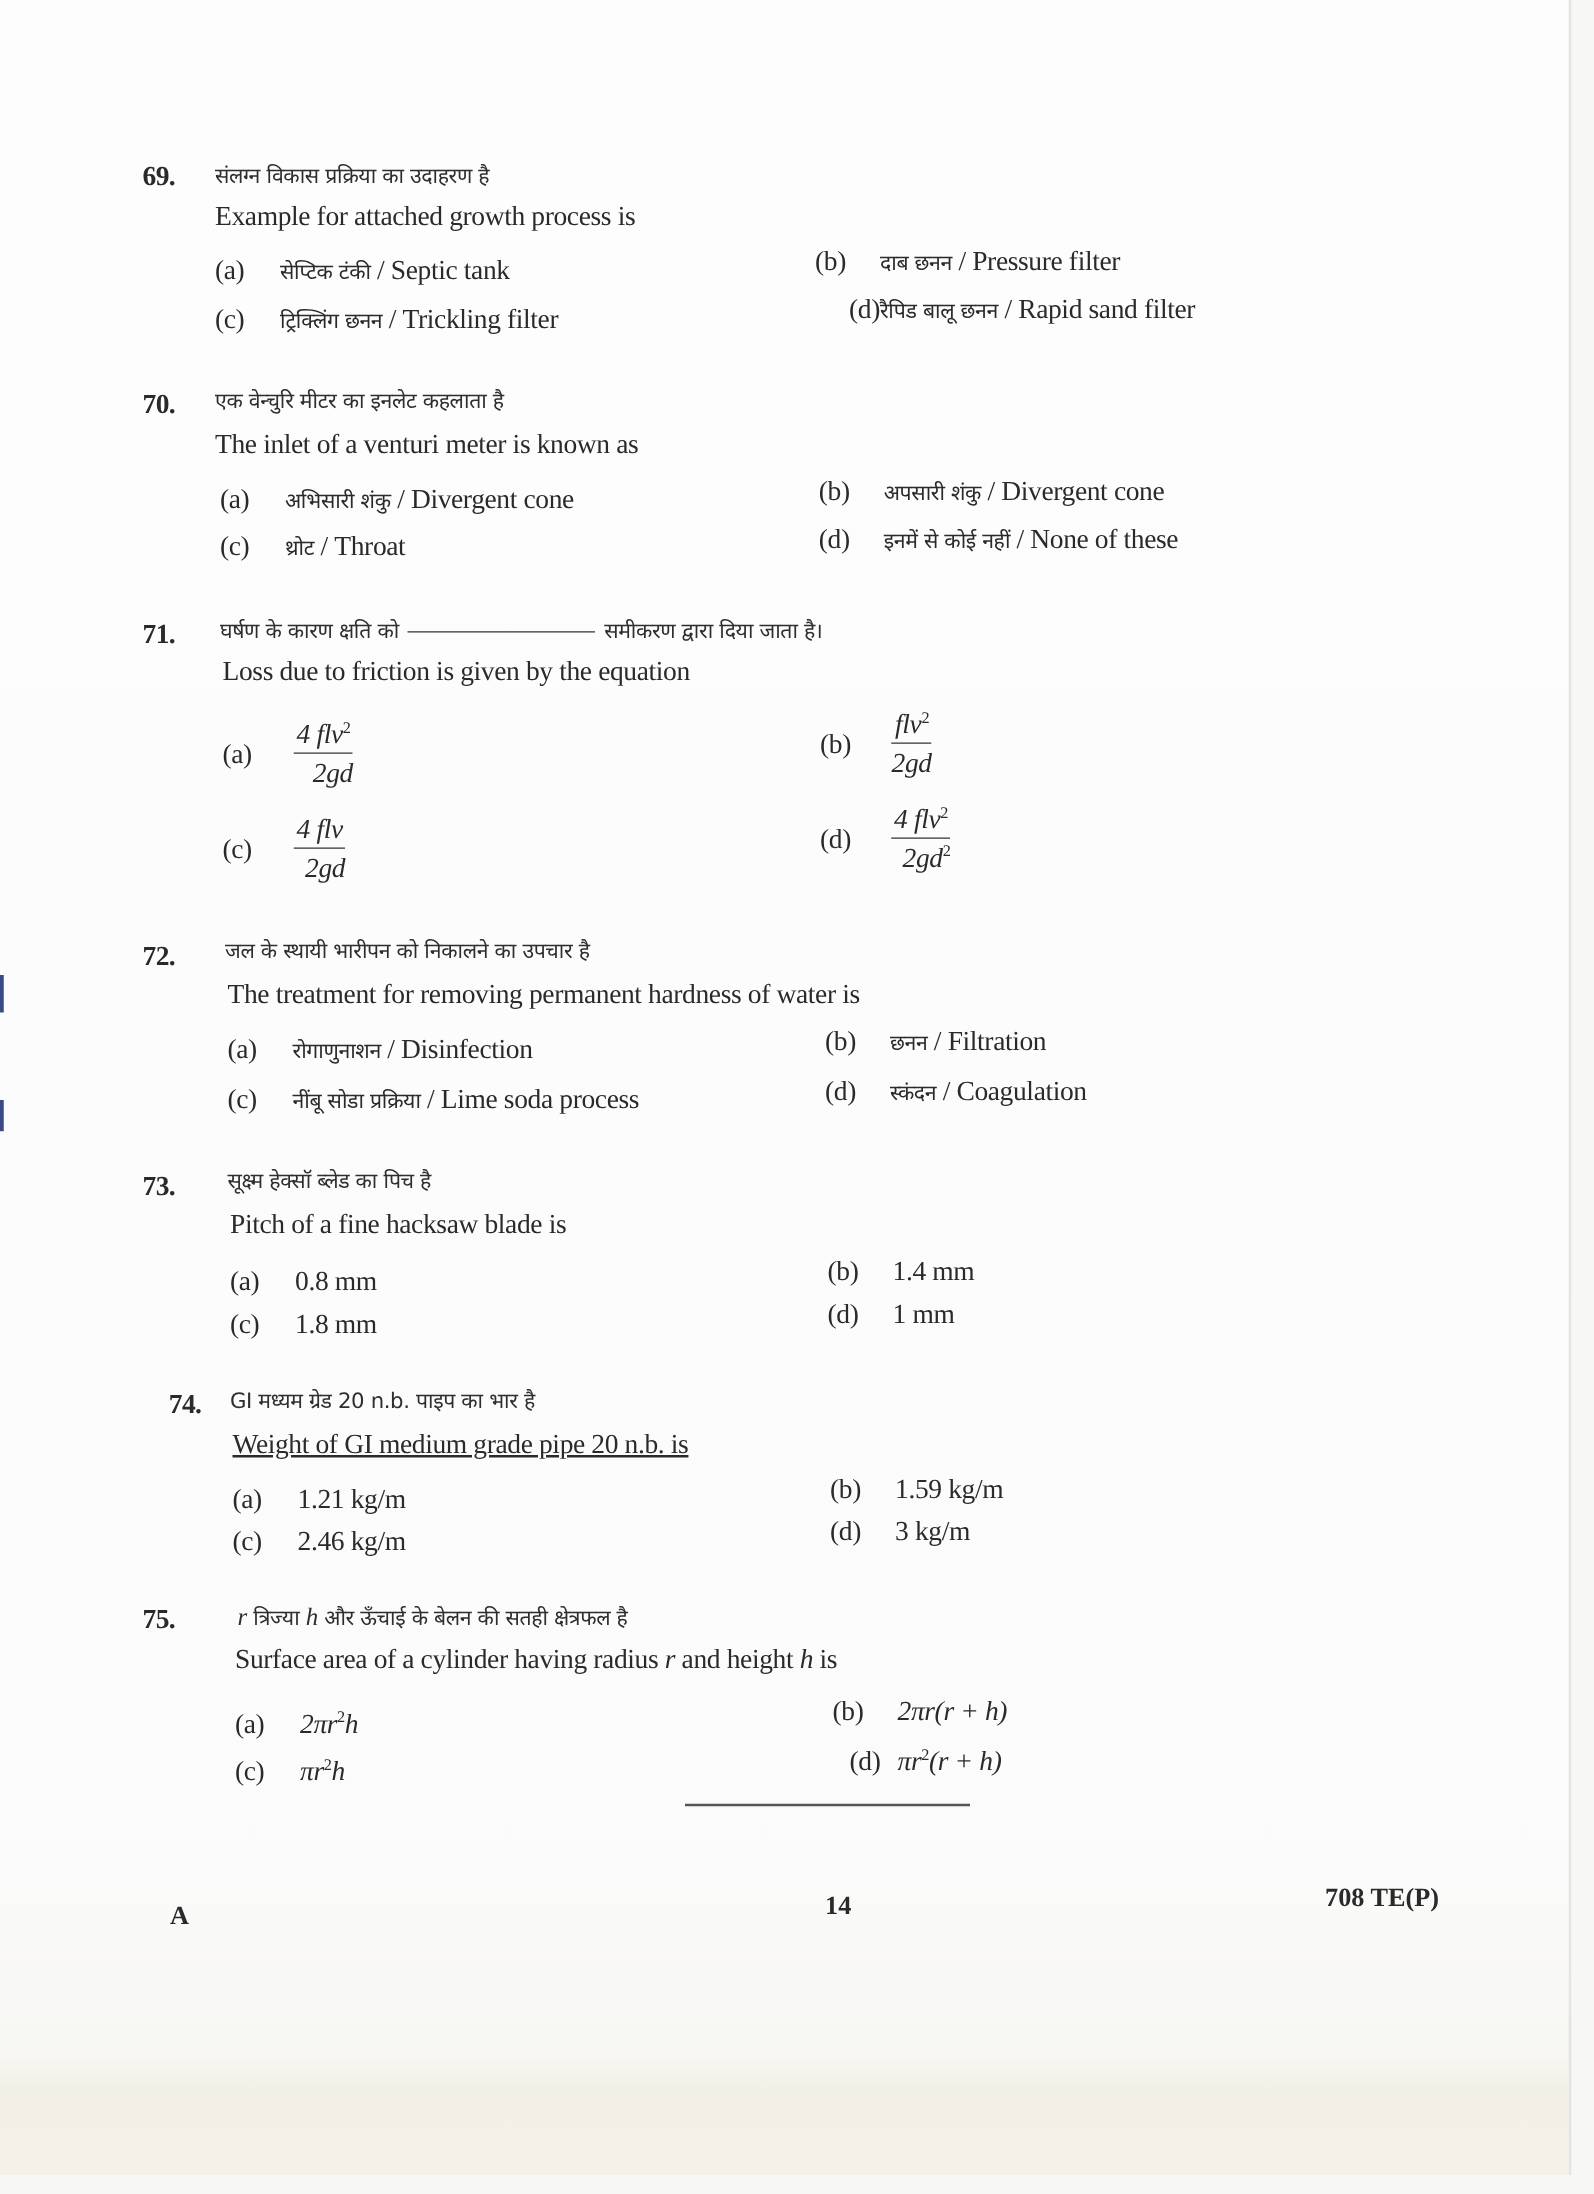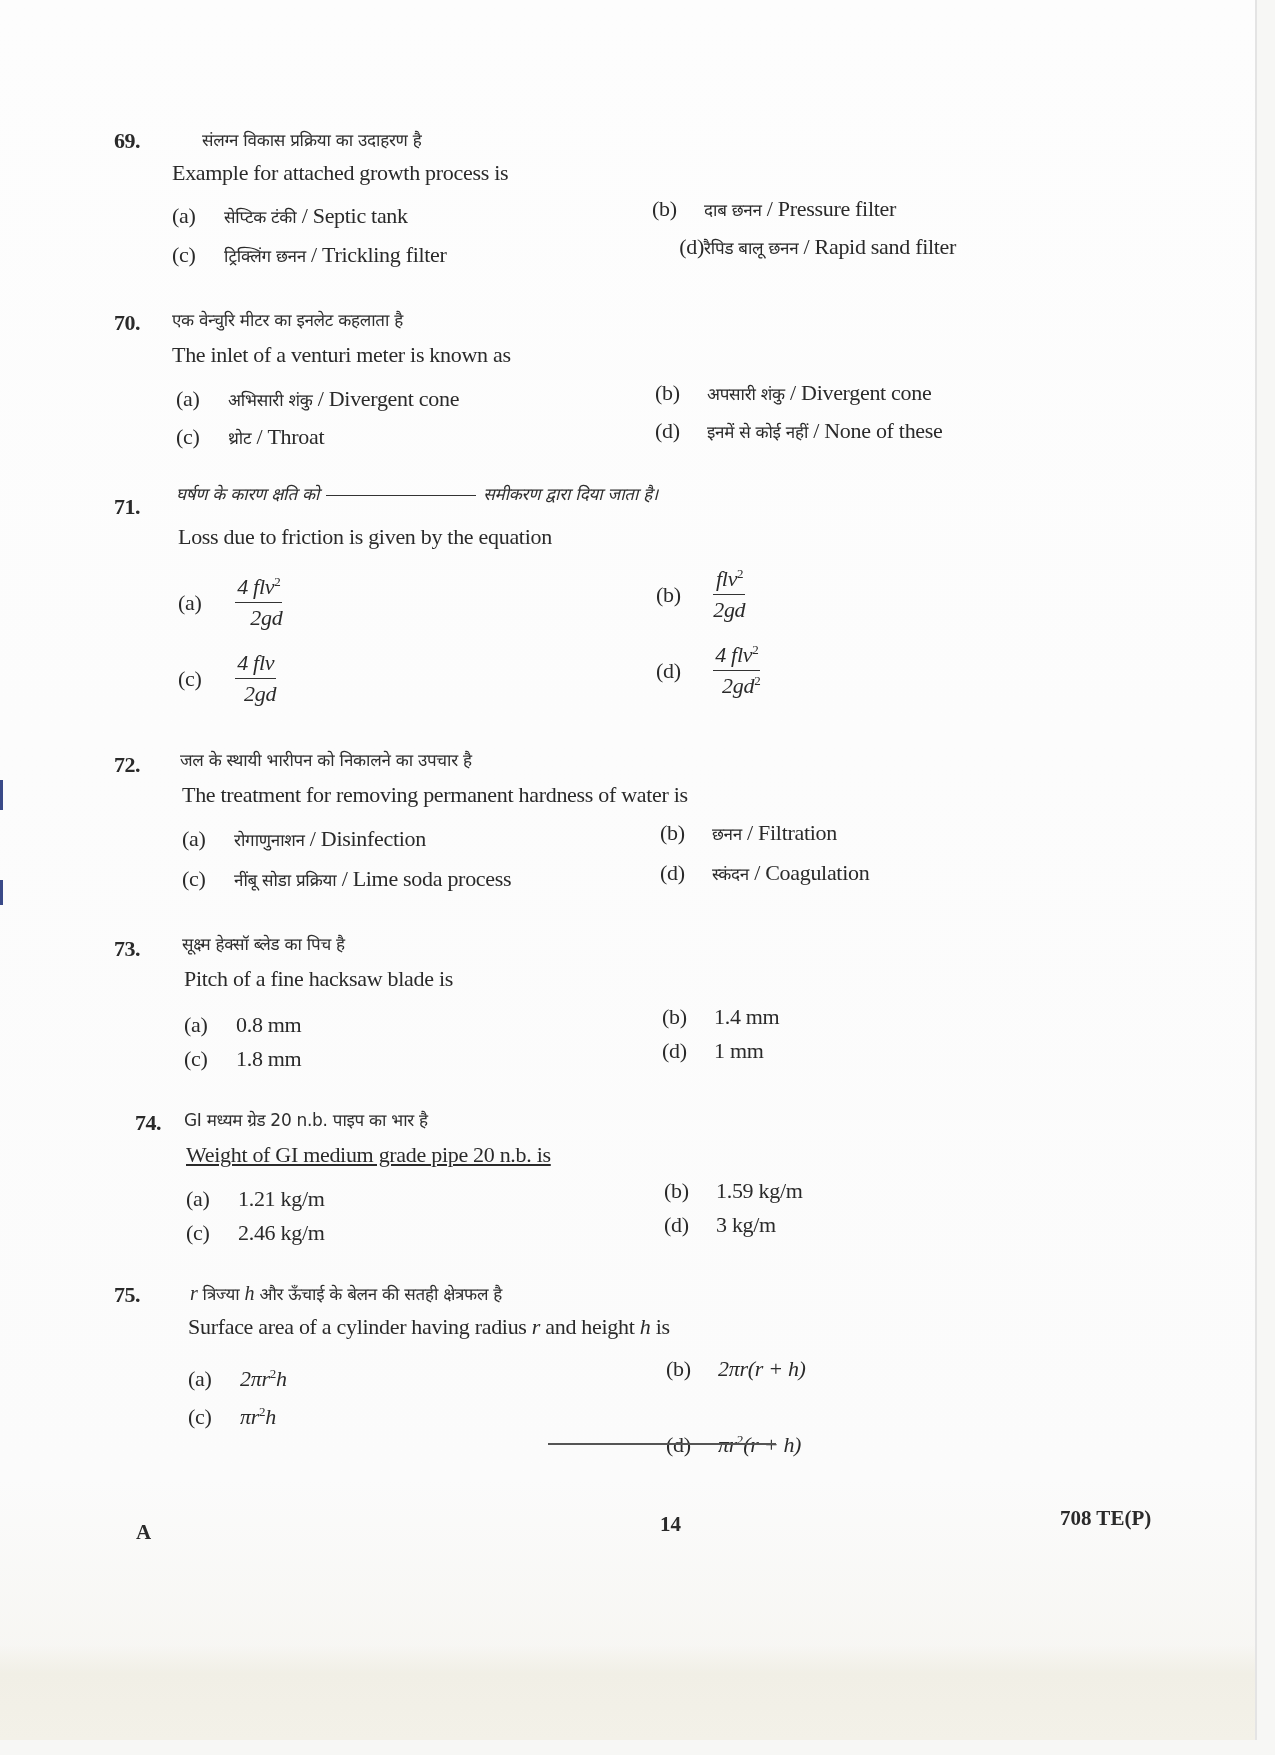--- a/index.html
+++ b/index.html
@@ -48,21 +48,21 @@
 </head>
 <body>
 
 <div class="page">
   <div class="bottom-strip"></div>
   <div class="edge-mark" style="top:780px;height:30px;"></div>
   <div class="edge-mark" style="top:880px;height:25px;"></div>
 
   <div class="q" style="top:0;">
     <span class="qnum" style="top:128px;">69.</span>
-    <span class="hindi" style="top:128px;margin-left:30px;">संलग्न विकास प्रक्रिया का उदाहरण है</span>
+    <span class="hindi" style="top:128px;">संलग्न विकास प्रक्रिया का उदाहरण है</span>
     <span class="eng" style="top:160px;">Example for attached growth process is</span>
     <div class="opt" style="left:172px;top:203px;">
       <span class="lbl">(a)</span><span class="hi">सेप्टिक टंकी</span><span> / Septic tank</span>
     </div>
     <div class="opt" style="left:652px;top:196px;">
       <span class="lbl">(b)</span><span class="hi">दाब छनन</span><span> / Pressure filter</span>
     </div>
     <div class="opt" style="left:172px;top:242px;">
       <span class="lbl">(c)</span><span class="hi">ट्रिक्लिंग छनन</span><span> / Trickling filter</span>
     </div>
@@ -84,21 +84,21 @@
     <div class="opt" style="left:176px;top:424px;">
       <span class="lbl">(c)</span><span class="hi">थ्रोट</span><span> / Throat</span>
     </div>
     <div class="opt" style="left:655px;top:418px;">
       <span class="lbl">(d)</span><span class="hi">इनमें से कोई नहीं</span><span> / None of these</span>
     </div>
   </div>
 
   <div class="q" style="top:0;">
     <span class="qnum" style="top:494px;">71.</span>
-    <span class="hindi" style="top:482px;left:176px;font-style:italic;">
+    <span class="hindi" style="top:492px;left:176px;">
       <span>घर्षण के कारण क्षति को</span>
       <span class="blank"></span>
       <span>समीकरण द्वारा दिया जाता है।</span>
     </span>
     <span class="eng" style="top:524px;left:178px;">Loss due to friction is given by the equation</span>
 
     <div class="opt" style="left:178px;top:574px;">
       <span class="lbl" style="vertical-align:middle;">(a)</span>
       <span class="frac">
         <span class="num"><span>4 flv</span><sup>2</sup></span>
@@ -192,21 +192,21 @@
     </span>
     <div class="opt" style="left:188px;top:1366px;">
       <span class="lbl">(a)</span><span class="math"><span>2πr</span><sup>2</sup><span>h</span></span>
     </div>
     <div class="opt" style="left:666px;top:1356px;">
       <span class="lbl">(b)</span><span class="math"><span>2πr(r + h)</span><sup></sup><span></span></span>
     </div>
     <div class="opt" style="left:188px;top:1404px;">
       <span class="lbl">(c)</span><span class="math"><span>πr</span><sup>2</sup><span>h</span></span>
     </div>
-    <div class="opt" style="left:666px;top:1432px;">
+    <div class="opt" style="left:666px;top:1396px;text-align:center;">
       <span class="lbl">(d)</span><span class="math"><span>πr</span><sup>2</sup><span>(r + h)</span></span>
     </div>
   </div>
 
   <div class="endrule"></div>
 
   <span class="footer" style="left:136px;top:1520px;">A</span>
   <span class="footer" style="left:660px;">14</span>
   <span class="footer" style="left:1060px;top:1506px;">708 TE(P)</span>
 </div>

